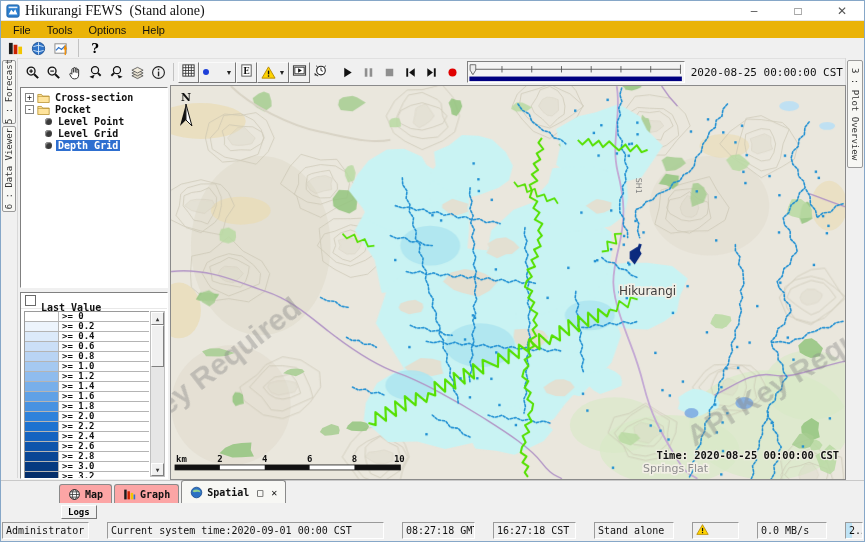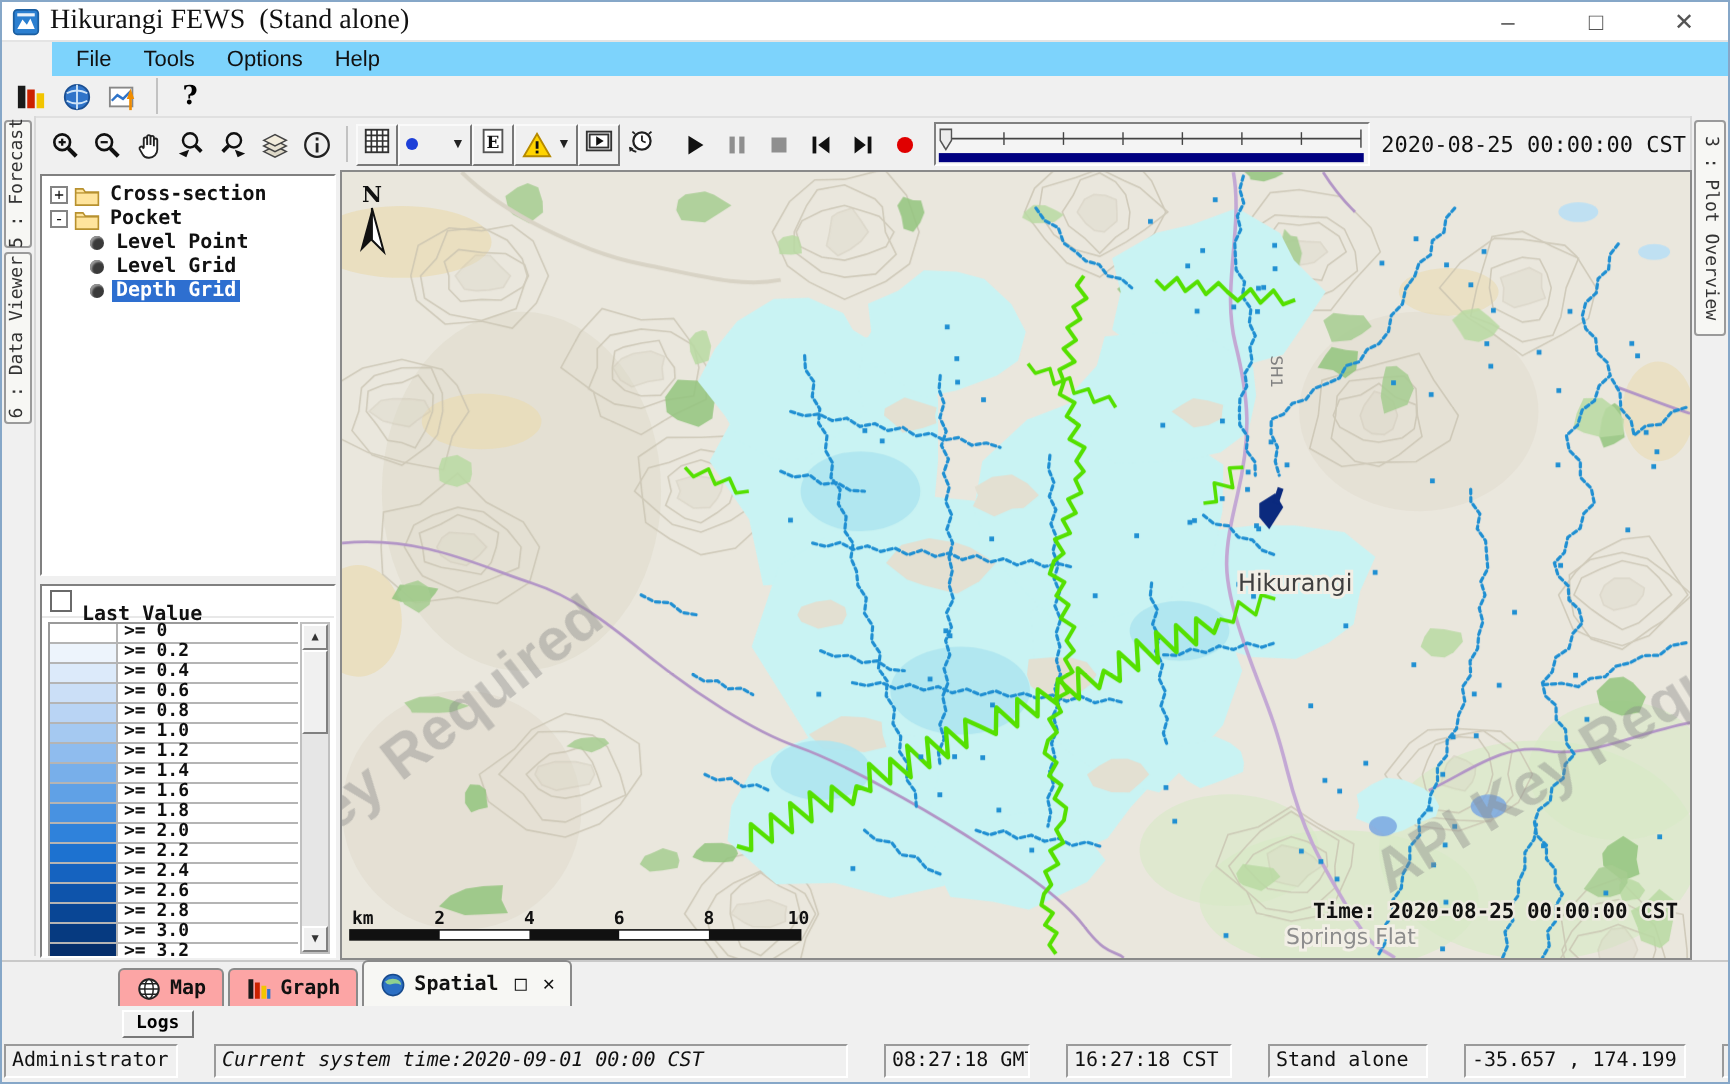--- a/index.html
+++ b/index.html
@@ -5,21 +5,21 @@
   html,body{margin:0;padding:0;background:#d4d0c8;}
   *{box-sizing:border-box;}
   .win{position:relative;width:865px;height:542px;background:#f0f0f0;border:1px solid #86a7c8;
        font-family:"DejaVu Sans Mono",monospace;font-size:10px;color:#111;overflow:hidden;}
   
   .titlebar{position:absolute;left:0;top:0;right:0;height:20px;background:#ffffff;display:flex;align-items:center;border-bottom:1px solid #e4e4e4;}
   .titlebar .app-icon{width:14px;height:14px;margin:0 5px 0 5px;}
   .titlebar .title{font-family:Liberation Serif, serif;font-size:14px;color:#111;white-space:pre;}
   .wctrls{margin-left:auto;display:flex;height:100%;}
   .wctrl{width:44px;display:flex;align-items:center;justify-content:center;color:#555;font-size:12px;font-family:"Liberation Sans",sans-serif;}
-  .menubar{position:absolute;left:0;top:20px;right:0;height:17px;background:#7dd3fc;display:flex;align-items:center;padding-left:4px;margin-left:25px;}
+  .menubar{position:absolute;left:0;top:20px;right:0;height:17px;background:#eab308;display:flex;align-items:center;padding-left:4px;}
   .menu-item{font-family:"Liberation Sans",sans-serif;font-size:11px;padding:1px 8px;color:#111;}
   .tb1{position:absolute;left:0;top:37px;right:0;height:20px;display:flex;align-items:center;padding-left:4px;gap:2px;}
   .tb2{position:absolute;left:17px;top:57px;right:19px;height:27px;display:flex;align-items:center;padding-left:4px;border-top:1px solid #e0e0e0;}
   .tbtn{width:21px;height:21px;border:1px solid transparent;background:transparent;display:flex;align-items:center;justify-content:center;padding:0;flex:none;}
   .tbtn svg{width:15px;height:15px;}
   .tbtn.bordered{border:1px solid;border-color:#fafafa #787878 #787878 #fafafa;background:#f0f0f0;}
   .tsep{width:1px;height:18px;background:#c2c2c2;margin:0 4px;flex:none;}
   .help-btn{font-family:"DejaVu Serif",serif;font-weight:bold;font-size:13px;width:20px;height:20px;border:none;background:transparent;}
   .combo{height:21px;display:flex;align-items:center;gap:2px;padding:0 3px;flex:none;}
   .combo .dot{width:6px;height:6px;border-radius:50%;background:#1d3fd8;flex:none;}
@@ -780,34 +780,31 @@
       </div>
     </div>
   <div class="logsrow">
     <button class="logsbtn">Logs</button>
   </div>
 
   <div class="statusbar">
       <div class="seg" style="width: 87px;">
         <span>Administrator</span>
       </div>
-      <div class="seg" style="width: 317px; font-style: italic;">
+      <div class="seg" style="width: 277px;">
         <span>Current system time:2020-09-01 00:00 CST</span>
       </div>
       <div class="seg" style="width: 73px;">
         <span>08:27:18 GMT</span>
       </div>
       <div class="seg" style="width: 83px;">
         <span>16:27:18 CST</span>
       </div>
       <div class="seg" style="width: 80px;">
         <span>Stand alone</span>
-      </div>
-      <div class="seg" style="width: 111px;">
-        <span>-35.657 , 174.199</span>
       </div>
       <div class="seg" style="width: 47px;">
         <span><svg viewBox="0 0 16 16">
             <path d="M8 2 L15 14 H1 Z" fill="#ffd400" stroke="#b58900"></path>
             <rect x="7.3" y="6" width="1.5" height="4" fill="#111"></rect>
             <rect x="7.3" y="11" width="1.5" height="1.5" fill="#111"></rect>
           </svg></span>
       </div>
       <div class="seg" style="width: 70px;">
         <span>0.0 MB/s</span>

